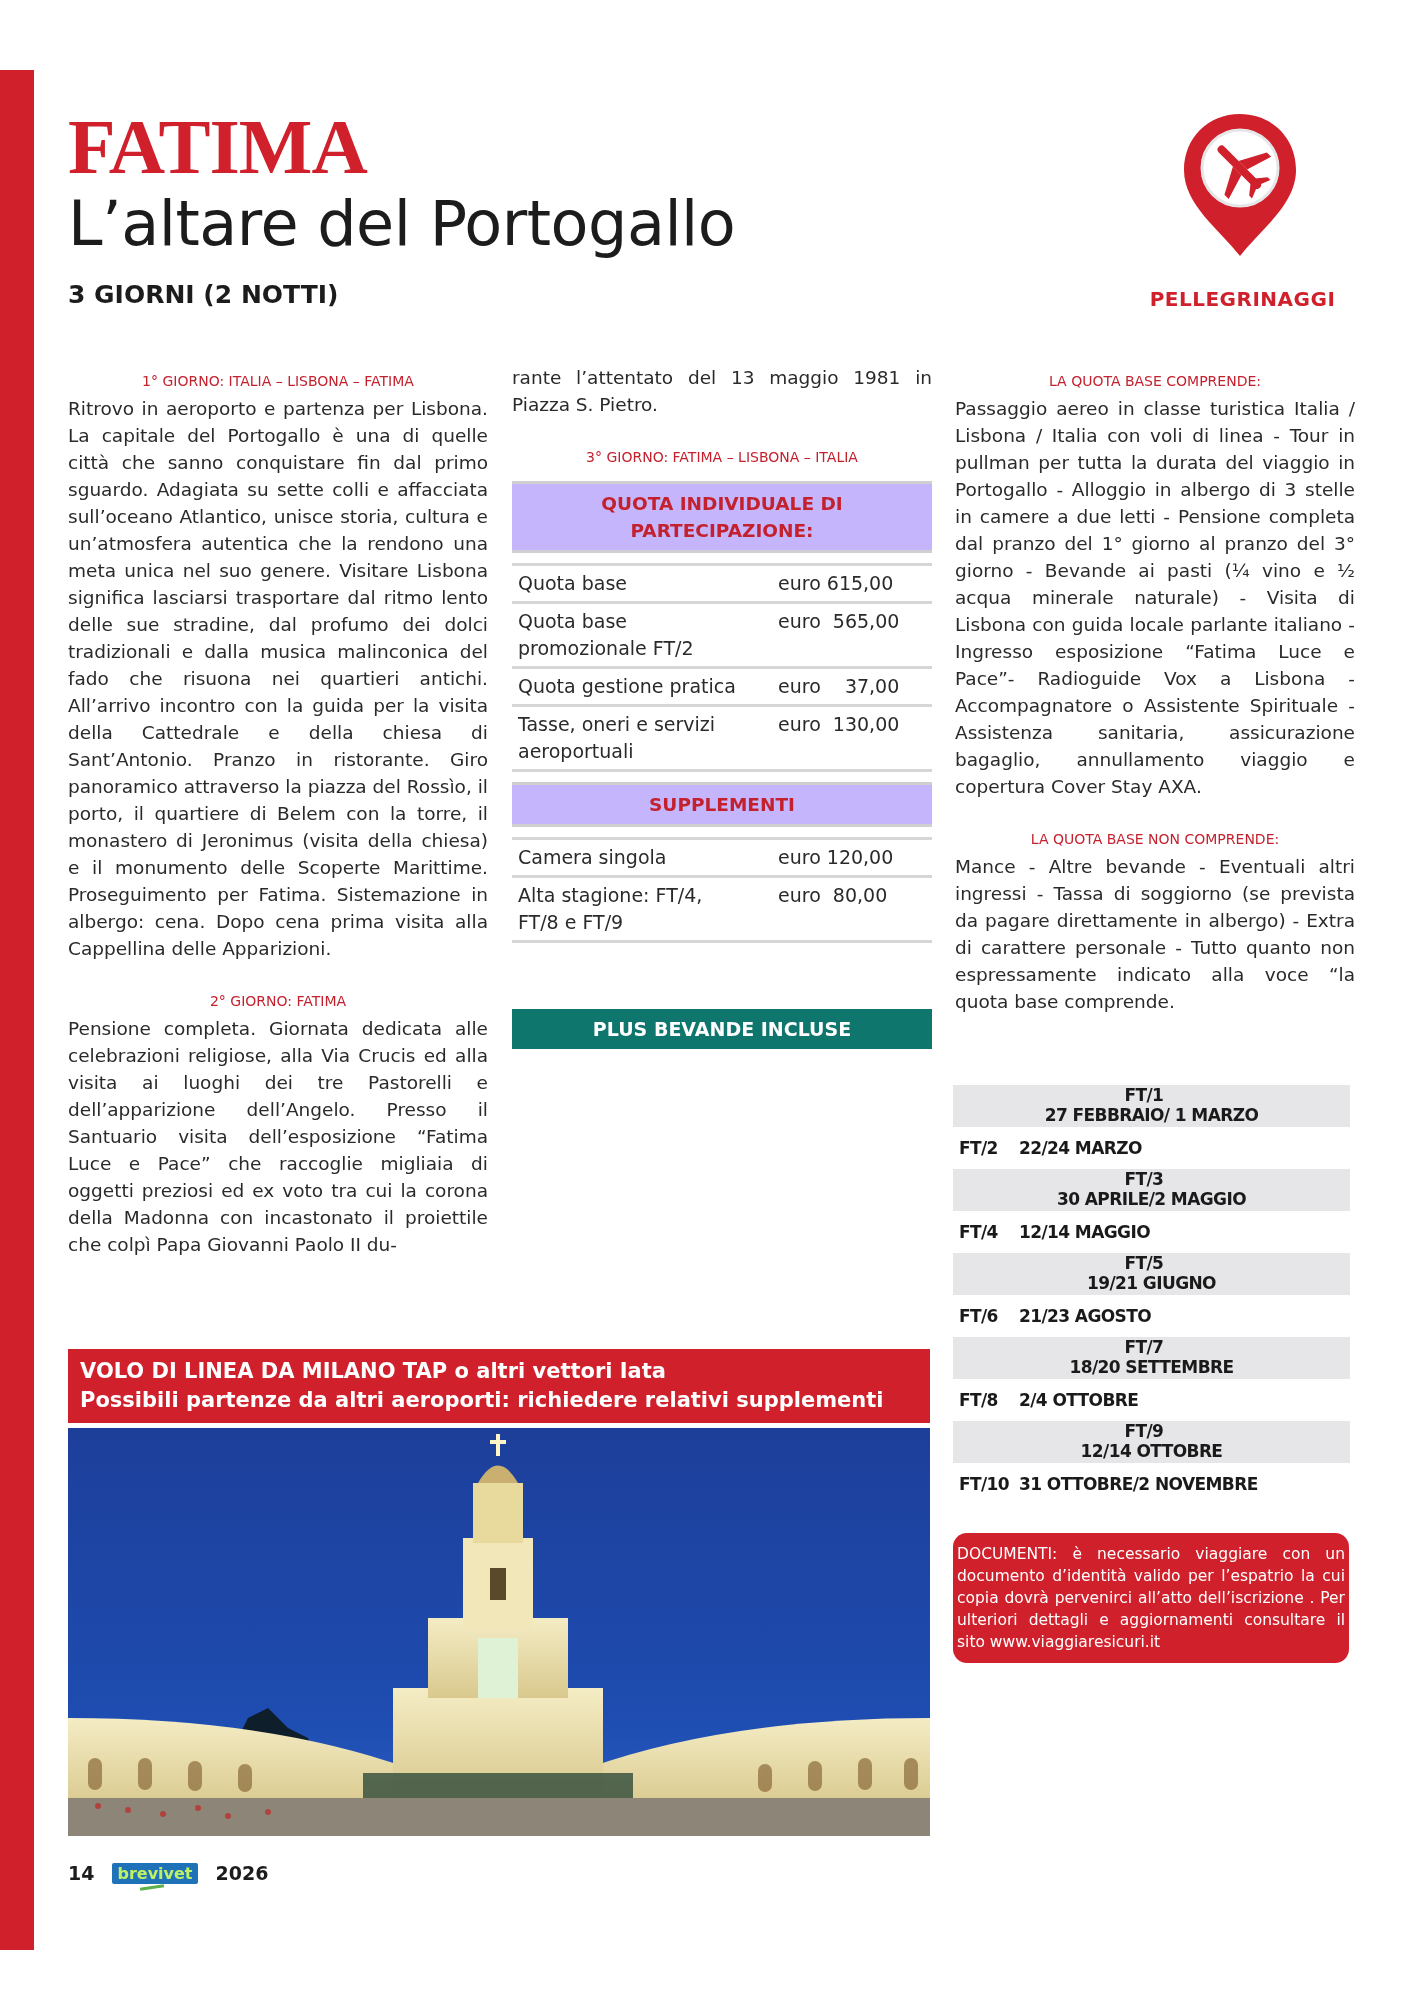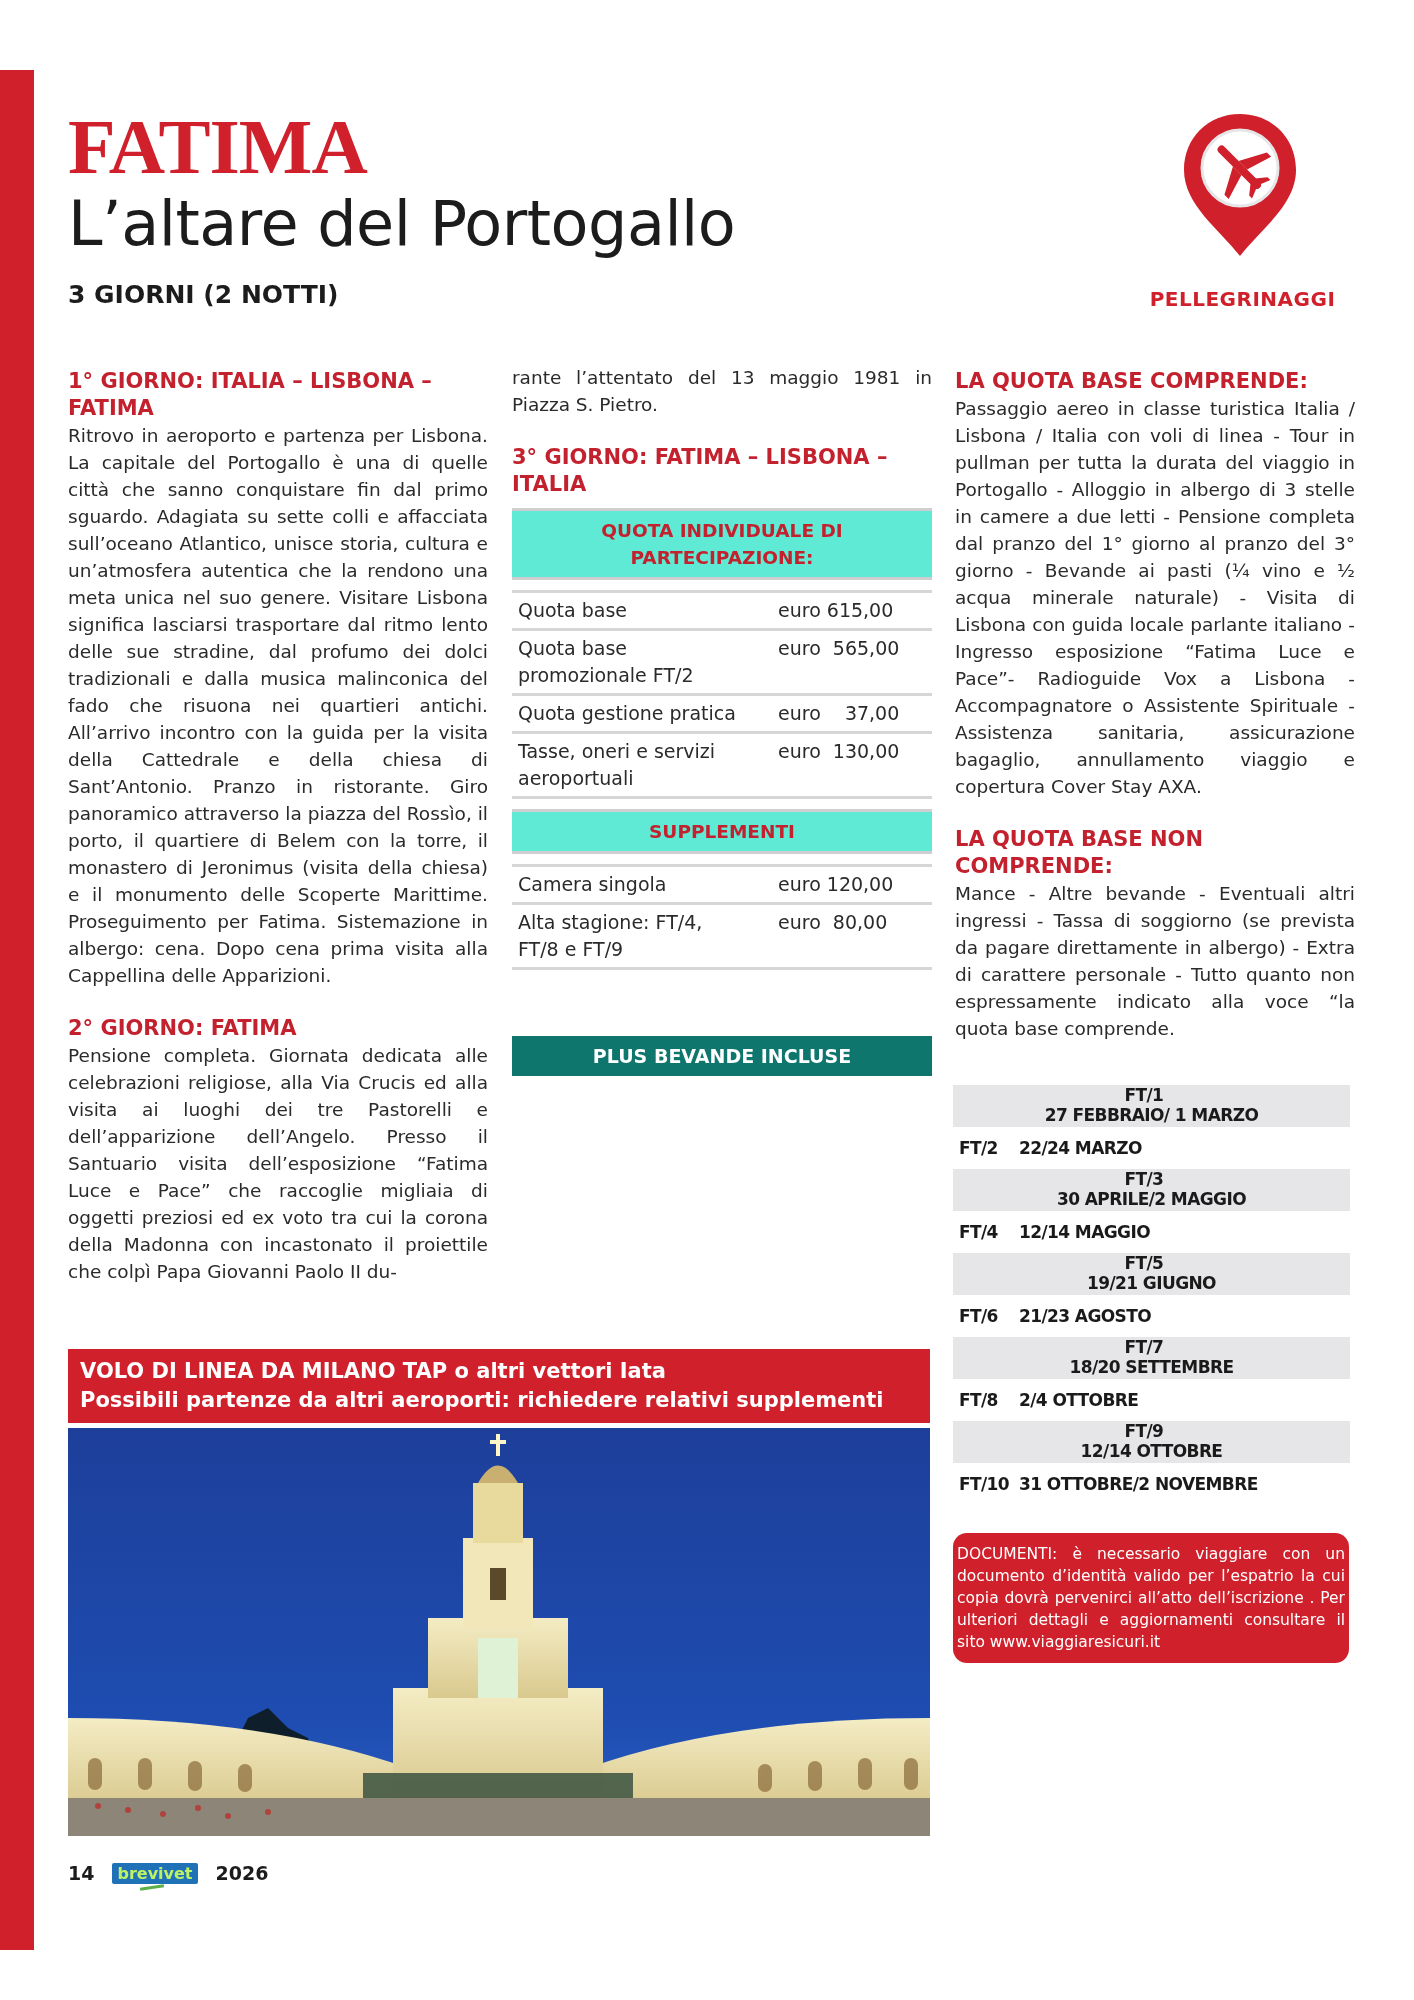--- a/index.html
+++ b/index.html
@@ -12,24 +12,24 @@
   .duration { position:absolute; left:68px; top:280px; font-family:"DejaVu Sans", sans-serif; font-size:25px; font-weight:bold; color:#1c1c1c; }
   .logo { position:absolute; left:1180px; top:110px; width:120px; height:150px; }
   .logo-label { position:absolute; left:1135px; top:287px; width:215px; text-align:center; font-family:"DejaVu Sans", sans-serif;
                 font-weight:bold; font-size:20px; color:#d0202b; letter-spacing:0.5px; }
 
   .col { position:absolute; font-family:"DejaVu Sans", sans-serif; font-size:18.5px; line-height:27px; color:#2a2a2a; }
   .col p { margin:0; text-align:justify; }
   .col1 { left:68px; top:368px; width:420px; }
   .col2 { left:512px; top:364px; width:420px; }
   .col3 { left:955px; top:368px; width:400px; }
-  .day-h { color:#c4212e; font-weight:bold; font-size:21px; line-height:27px; }
+  .day-h { color:#c4212e; font-weight:normal; text-align:center; font-size:14px; line-height:27px; }
   .gap { height:26px; }
 
-  .box-head { background:#5eead4; border-top:3px solid #cfcfd2; border-bottom:3px solid #cfcfd2; color:#c4212e; font-weight:bold;
+  .box-head { background:#c4b5fd; border-top:3px solid #cfcfd2; border-bottom:3px solid #cfcfd2; color:#c4212e; font-weight:bold;
               text-align:center; font-size:18.5px; line-height:27px; padding:6px 0; margin-top:10px; }
   .price-table { margin-top:10px; border-top:3px solid #d6d6d8; }
   .price-row { display:flex; border-bottom:3px solid #d6d6d8; padding:4px 6px; font-size:19px; line-height:27px;gap:32px; }
   .price-row .lbl { width:228px; }
   .price-row .val { flex:1; white-space:pre; }
   .plus-bar { background:#0f766e; color:#fff; font-weight:bold; text-align:center; padding:6px 0; margin-top:66px; font-size:19px; line-height:28px; }
 
   .dates { position:absolute; left:953px; top:1085px; width:397px; }
   .date-row { display:flex; height:42px; align-items:center; font-family:"DejaVu Sans", sans-serif; font-weight:bold;
               font-size:17px; color:#1a1a1a; letter-spacing:-0.6px; }

